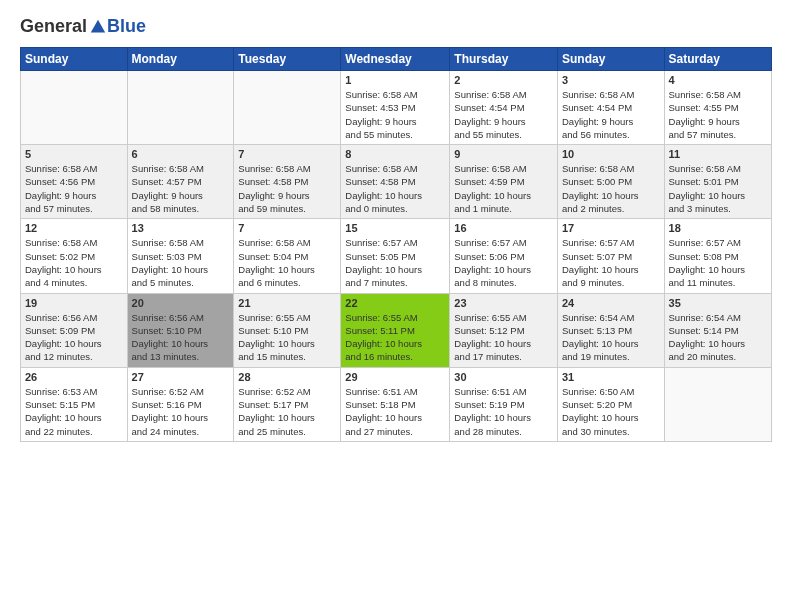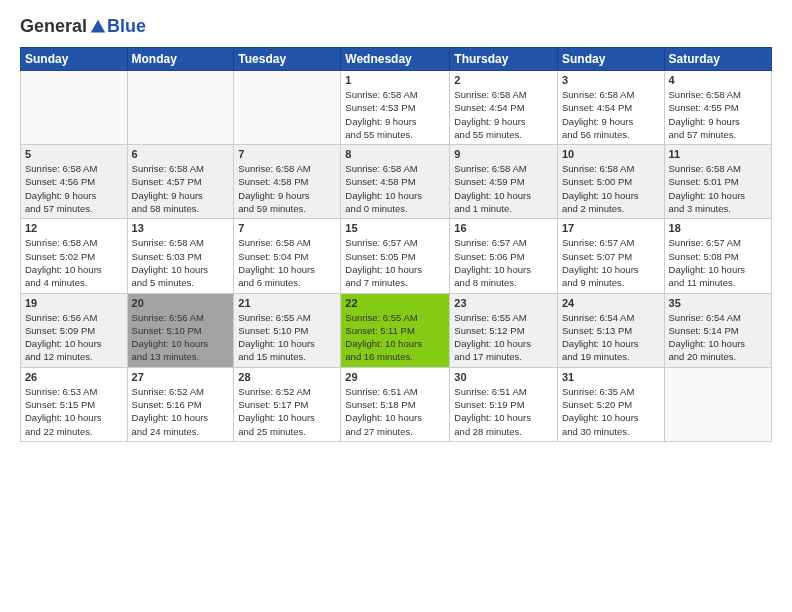--- a/index.html
+++ b/index.html
@@ -352,21 +352,21 @@
           </td>
           <td>
             <span class="day-number">30</span>
             <div class="day-info" style="white-space: pre-line;">Sunrise: 6:51 AM
 Sunset: 5:19 PM
 Daylight: 10 hours
 and 28 minutes.</div>
           </td>
           <td>
             <span class="day-number">31</span>
-            <div class="day-info" style="white-space: pre-line;">Sunrise: 6:35 AM
+            <div class="day-info" style="white-space: pre-line;">Sunrise: 6:50 AM
 Sunset: 5:20 PM
 Daylight: 10 hours
 and 30 minutes.</div>
           </td>
           <td class="empty-cell" style="background: rgb(249, 249, 249);"></td>
         </tr>
       </tbody>
   </table>
 </div>
 

